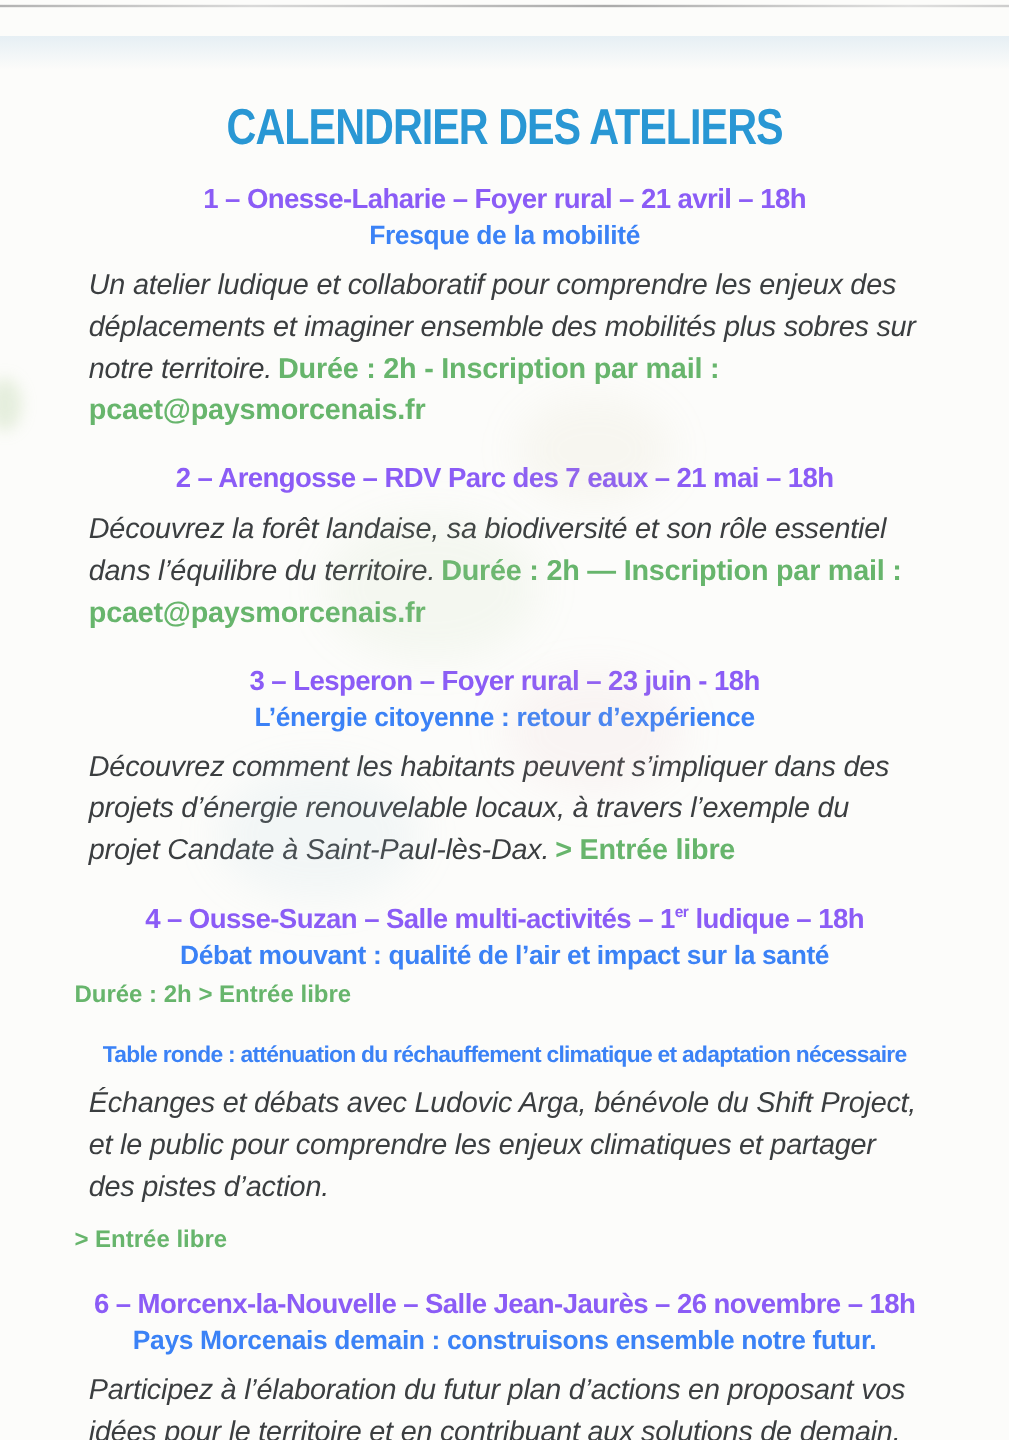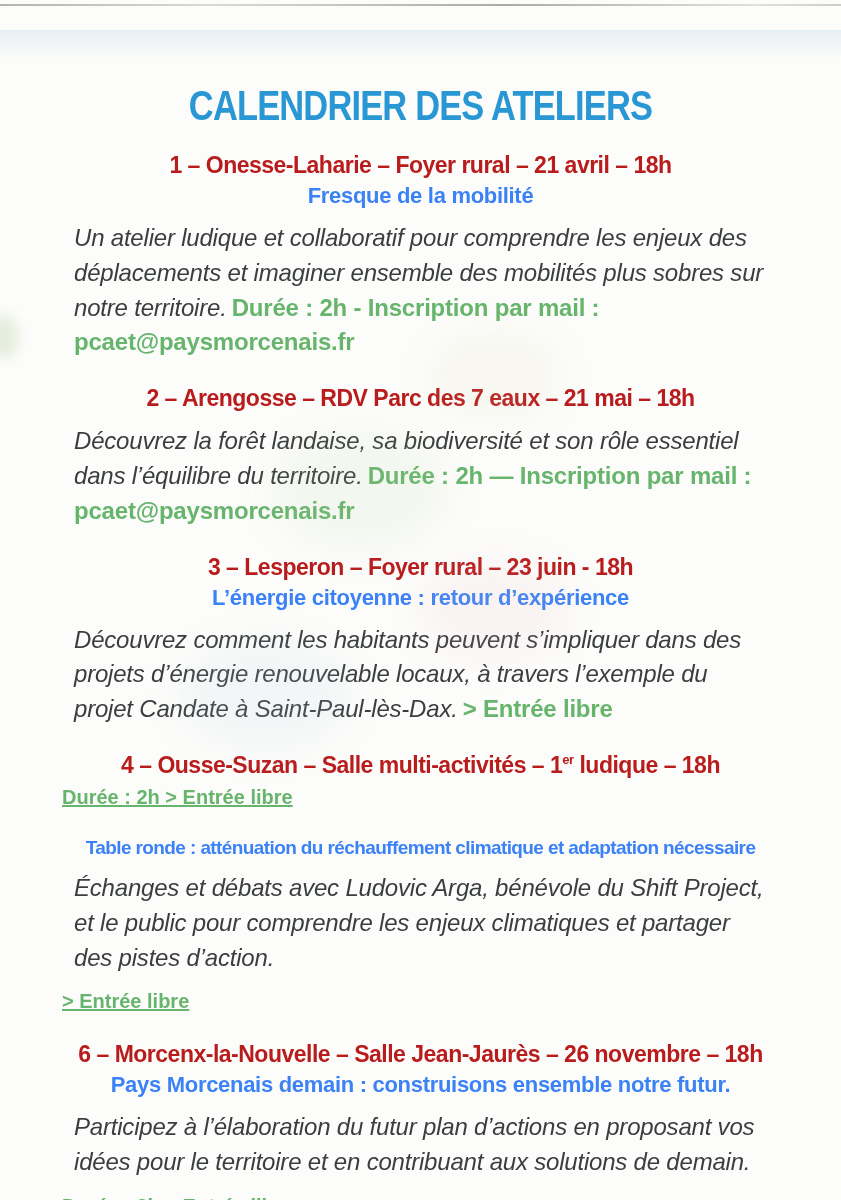--- a/index.html
+++ b/index.html
@@ -44,21 +44,21 @@
     letter-spacing: -1px;
     transform: scaleX(.82);
     transform-origin: center;
     margin: 0 0 22px 0;
     white-space: nowrap;
   }
   .event { margin-bottom: 25px; text-align: center; }
   .heading {
     font-size: 23px;
     font-weight: bold;
-    color: #b91c1c;
+    color: #8b5cf6;
     letter-spacing: -0.5px;
     margin: 0 0 4px 0;
     white-space: nowrap;
   }
   .heading sup { font-size: 13px; vertical-align: super; line-height: 0; }
   .subtitle {
     font-size: 22px;
     font-weight: bold;
     color: #3b82f6;
     letter-spacing: -0.3px;
@@ -82,21 +82,20 @@
   }
   .info.inline { margin-left: 5px; }
   .info-line {
     display: block;
     text-align: left;
     font-size: 20px;
     line-height: 1.45;
     color: #67b56c;
     font-weight: bold;
     margin: 1px 0 0 0;
-    text-decoration: underline;
   }
 </style>
 </head>
 <body>
 
 <div class="page">
   <div class="scan-edge-line"></div>
   <div class="scan-tint-band"></div>
   <div class="blob b1"></div>
   <div class="blob b2"></div>
@@ -118,20 +117,21 @@
   </section>
 
   <section class="event">
     <h2 class="heading">3 – Lesperon – Foyer rural – 23 juin - 18h</h2>
     <h3 class="subtitle">L’énergie citoyenne : retour d’expérience</h3>
     <p class="desc"><span>Découvrez comment les habitants peuvent s’impliquer dans des projets d’énergie renouvelable locaux, à travers l’exemple du projet Candate à Saint-Paul-lès-Dax.</span><span class="info inline">&gt; Entrée libre</span></p>
   </section>
 
   <section class="event">
     <h2 class="heading"><span>4 – Ousse-Suzan – Salle multi-activités – 1</span><sup>er</sup><span> ludique – 18h</span></h2>
+    <h3 class="subtitle">Débat mouvant : qualité de l’air et impact sur la santé</h3>
     <p class="info-line">Durée : 2h &gt; Entrée libre</p>
   </section>
 
   <section class="event">
     <h3 class="subtitle condensed">Table ronde : atténuation du réchauffement climatique et adaptation nécessaire</h3>
     <p class="desc"><span>Échanges et débats avec Ludovic Arga, bénévole du Shift Project, et le public pour comprendre les enjeux climatiques et partager des pistes d’action.</span></p>
     <p class="info-line">&gt; Entrée libre</p>
   </section>
 
   <section class="event">

